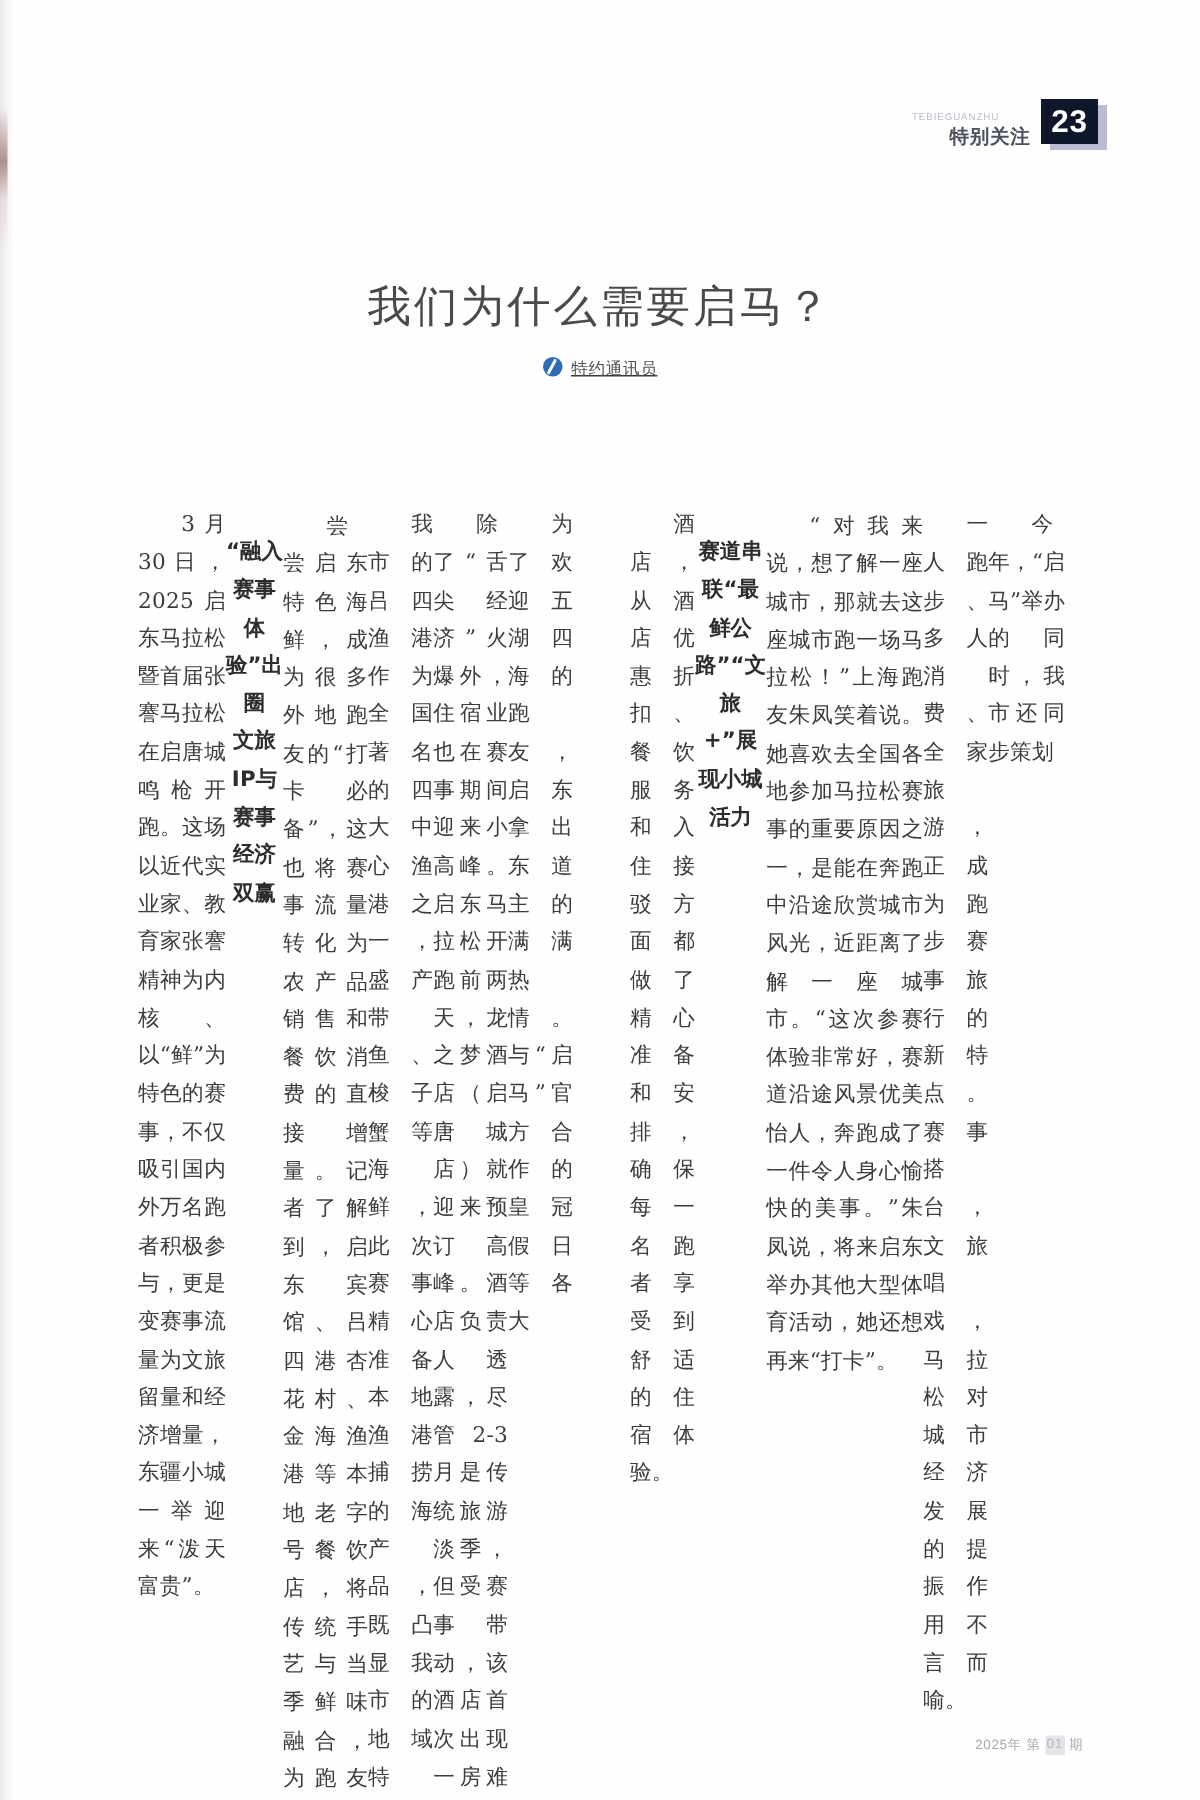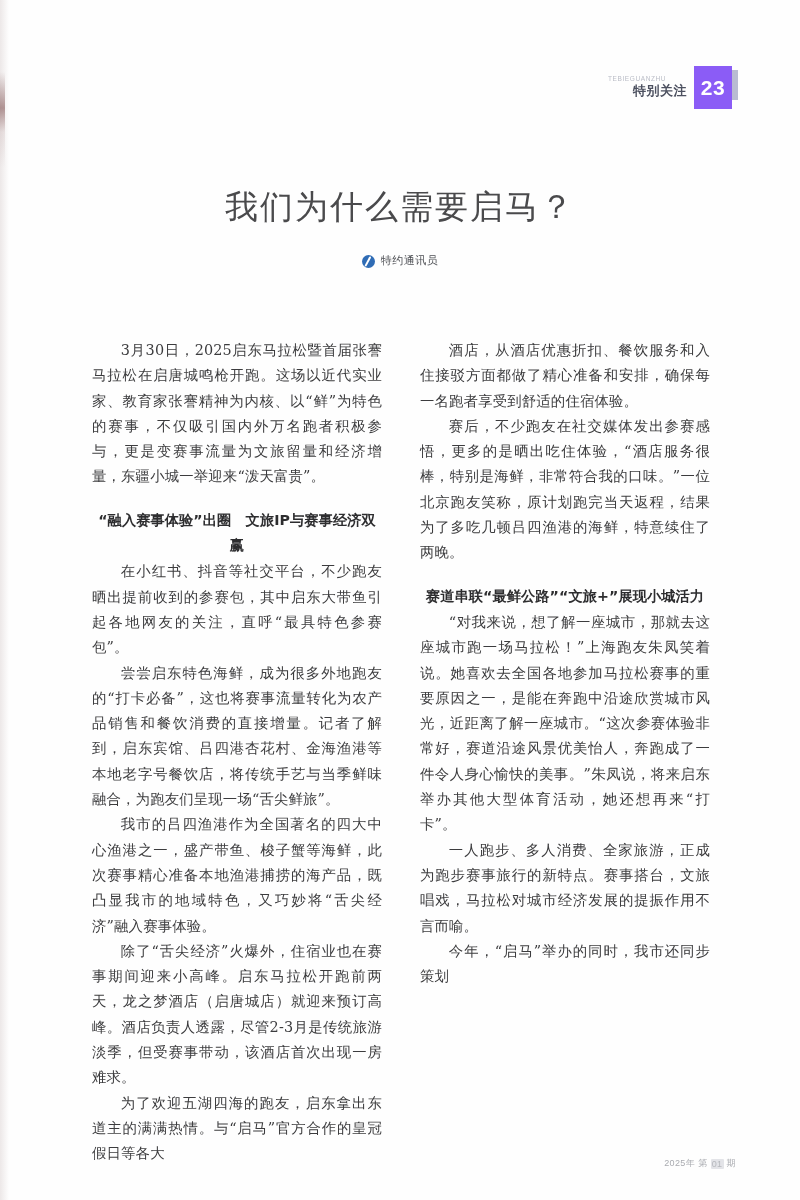--- a/index.html
+++ b/index.html
@@ -83,22 +83,22 @@
   }
   .page-badge-shadow {
     position: absolute;
     left: 6px; top: 4px;
     width: 38px; height: 30px;
     background: #b9bcd2;
   }
   .page-badge {
     position: absolute;
     left: 0; top: 0;
-    width: 38px; height: 43px;
-    background: #8b5cf6;
+    width: 38px; height: 30px;
+    background: #0f172a;
     display: flex;
     align-items: center;
     justify-content: center;
   }
   .page-badge-num {
     font-family: "Liberation Sans", sans-serif;
     font-size: 21px;
     font-weight: bold;
     color: #ffffff;
     letter-spacing: 0.5px;
@@ -108,33 +108,34 @@
   
   .title-block {
     position: absolute;
     top: 186px;
     left: 0;
     width: 800px;
     text-align: center;
   }
   .article-title {
     font-family: "DejaVu Sans", "Liberation Sans", sans-serif;
-    font-size: 33px;
+    font-size: 29px;
     font-weight: normal;
     color: #4a4a4c;
     letter-spacing: 2px;
     line-height: 1.25;
     margin: 0;
   }
   .byline {
-    margin-top: 26px;
-    display: flex;
-    align-items: flex-end;
+    margin-top: 16px;
+    display: flex;
+    align-items: flex-start;
     justify-content: center;
     gap: 6px;
+    text-decoration: underline;
   }
   .byline-icon {
     width: 13px;
     height: 13px;
     border-radius: 50%;
     background: #2f6cb5;
     position: relative;
     flex: none;
   }
   .byline-icon::after {
@@ -161,21 +162,21 @@
     top: 338px;
     left: 92px;
     width: 618px;
     height: 770px;
     display: flex;
     gap: 38px;
   }
   .column {
     width: 290px;
     display: flex;
-    flex-direction: column;
+    flex-direction: row;
   }
   p.para {
     margin: 0;
     font-size: 14.4px;
     line-height: 25.3px;
     color: #3c3c3e;
     text-align: justify;
     text-align-last: left;
     text-indent: 2em;
     letter-spacing: 0.15px;
@@ -193,23 +194,22 @@
     font-family: "DejaVu Sans", "Liberation Sans", sans-serif;
   }
   p.subhead + p.para {
     margin-top: 1px;
   }
 
   
   .footer {
     position: absolute;
     bottom: 30px;
-    right: 64px;
-    display: flex;
-    align-items: center;
+    right: 78px;
+    display: flex;
     gap: 3px;
     font-family: "Liberation Sans", sans-serif;
     font-size: 9px;
     color: #a9abb0;
     letter-spacing: 0.4px;
   }
   .footer-issue-box {
     display: inline-block;
     min-width: 11px;
     text-align: center;
@@ -245,29 +245,27 @@
     <div class="byline">
       <span class="byline-icon"></span>
       <span class="byline-text">特约通讯员</span>
     </div>
   </div>
 
   <div class="columns">
     <div class="column" id="col-left">
         <p class="para">3月30日，2025启东马拉松暨首届张謇马拉松在启唐城鸣枪开跑。这场以近代实业家、教育家张謇精神为内核、以“鲜”为特色的赛事，不仅吸引国内外万名跑者积极参与，更是变赛事流量为文旅留量和经济增量，东疆小城一举迎来“泼天富贵”。</p>
         <p class="subhead">“融入赛事体验”出圈　文旅IP与赛事经济双赢</p>
-        <p class="para">在小红书、抖音等社交平台，不少跑友晒出提前收到的参赛包，其中启东大带鱼引起各地网友的关注，直呼“最具特色参赛包”。</p>
         <p class="para">尝尝启东特色海鲜，成为很多外地跑友的“打卡必备”，这也将赛事流量转化为农产品销售和餐饮消费的直接增量。记者了解到，启东宾馆、吕四港杏花村、金海渔港等本地老字号餐饮店，将传统手艺与当季鲜味融合，为跑友们呈现一场“舌尖鲜旅”。</p>
         <p class="para">我市的吕四渔港作为全国著名的四大中心渔港之一，盛产带鱼、梭子蟹等海鲜，此次赛事精心准备本地渔港捕捞的海产品，既凸显我市的地域特色，又巧妙将“舌尖经济”融入赛事体验。</p>
         <p class="para">除了“舌尖经济”火爆外，住宿业也在赛事期间迎来小高峰。启东马拉松开跑前两天，龙之梦酒店（启唐城店）就迎来预订高峰。酒店负责人透露，尽管2-3月是传统旅游淡季，但受赛事带动，该酒店首次出现一房难求。</p>
         <p class="para">为了欢迎五湖四海的跑友，启东拿出东道主的满满热情。与“启马”官方合作的皇冠假日等各大</p>
       </div>
     <div class="column" id="col-right">
         <p class="para">酒店，从酒店优惠折扣、餐饮服务和入住接驳方面都做了精心准备和安排，确保每一名跑者享受到舒适的住宿体验。</p>
-        <p class="para">赛后，不少跑友在社交媒体发出参赛感悟，更多的是晒出吃住体验，“酒店服务很棒，特别是海鲜，非常符合我的口味。”一位北京跑友笑称，原计划跑完当天返程，结果为了多吃几顿吕四渔港的海鲜，特意续住了两晚。</p>
         <p class="subhead">赛道串联“最鲜公路”“文旅+”展现小城活力</p>
         <p class="para">“对我来说，想了解一座城市，那就去这座城市跑一场马拉松！”上海跑友朱凤笑着说。她喜欢去全国各地参加马拉松赛事的重要原因之一，是能在奔跑中沿途欣赏城市风光，近距离了解一座城市。“这次参赛体验非常好，赛道沿途风景优美怡人，奔跑成了一件令人身心愉快的美事。”朱凤说，将来启东举办其他大型体育活动，她还想再来“打卡”。</p>
         <p class="para">一人跑步、多人消费、全家旅游，正成为跑步赛事旅行的新特点。赛事搭台，文旅唱戏，马拉松对城市经济发展的提振作用不言而喻。</p>
         <p class="para">今年，“启马”举办的同时，我市还同步策划</p>
       </div>
   </div>
 
   <div class="footer">
     <span>2025年</span>
     <span>第</span>

